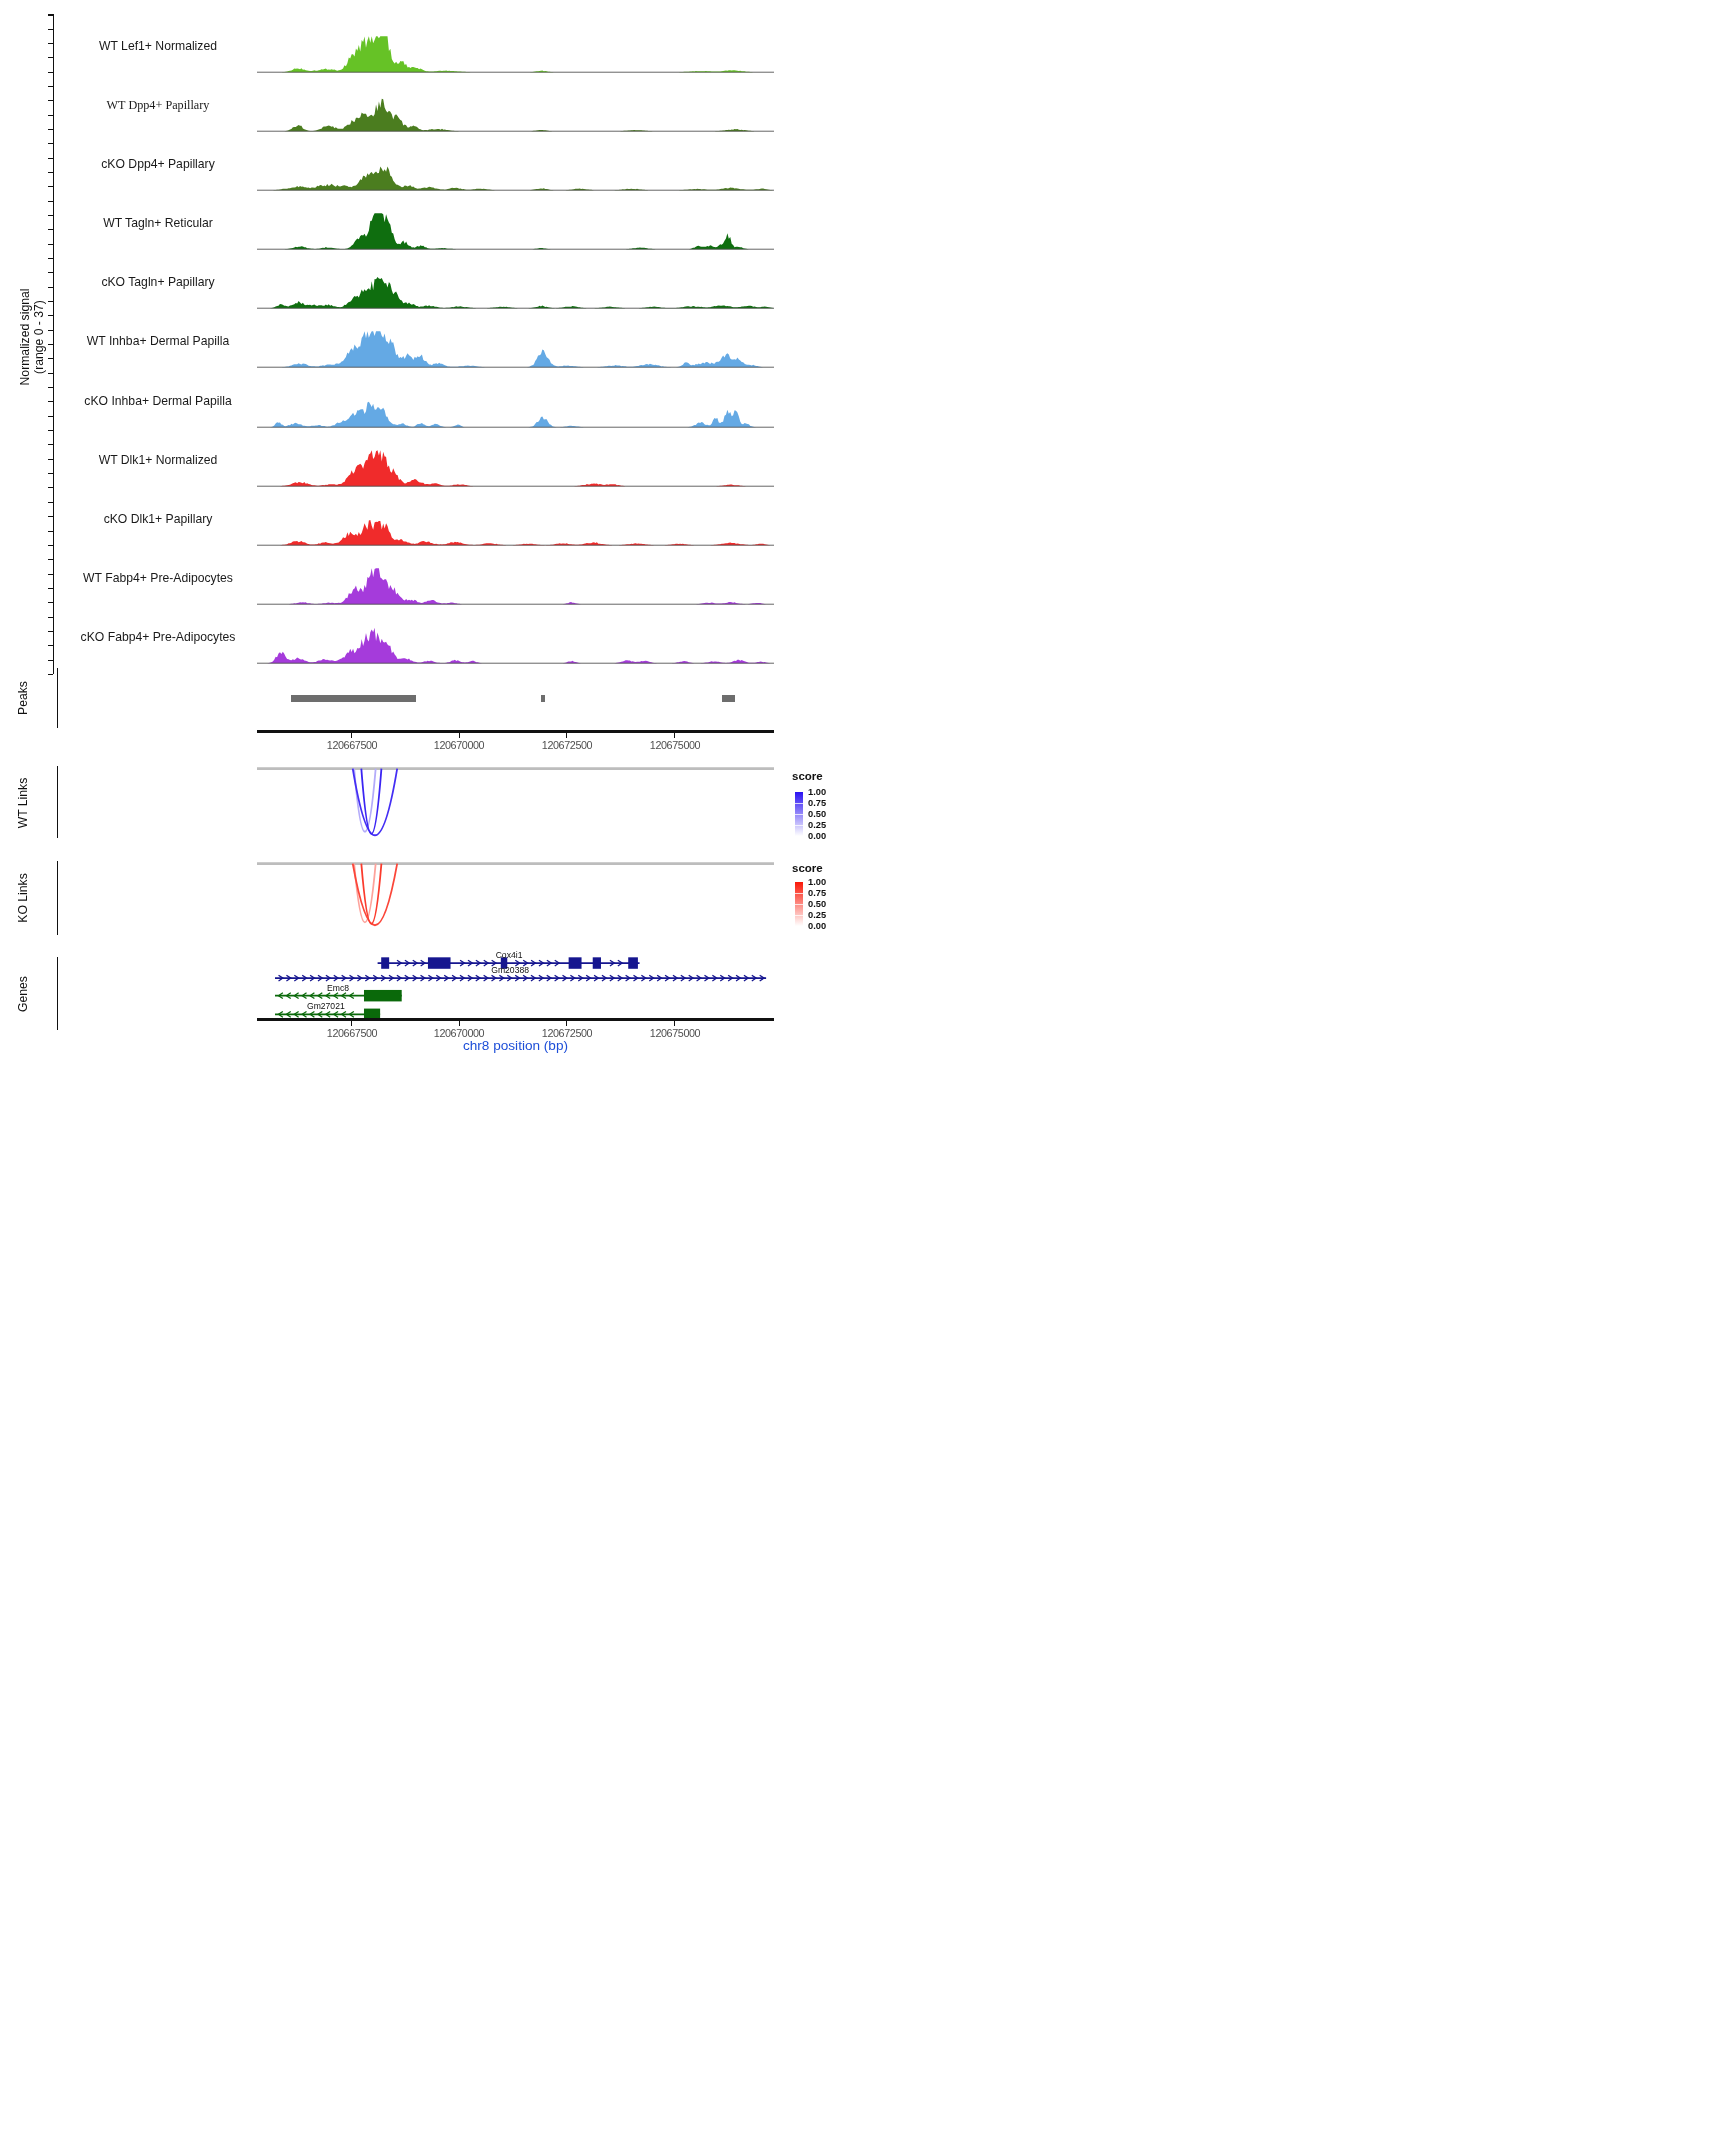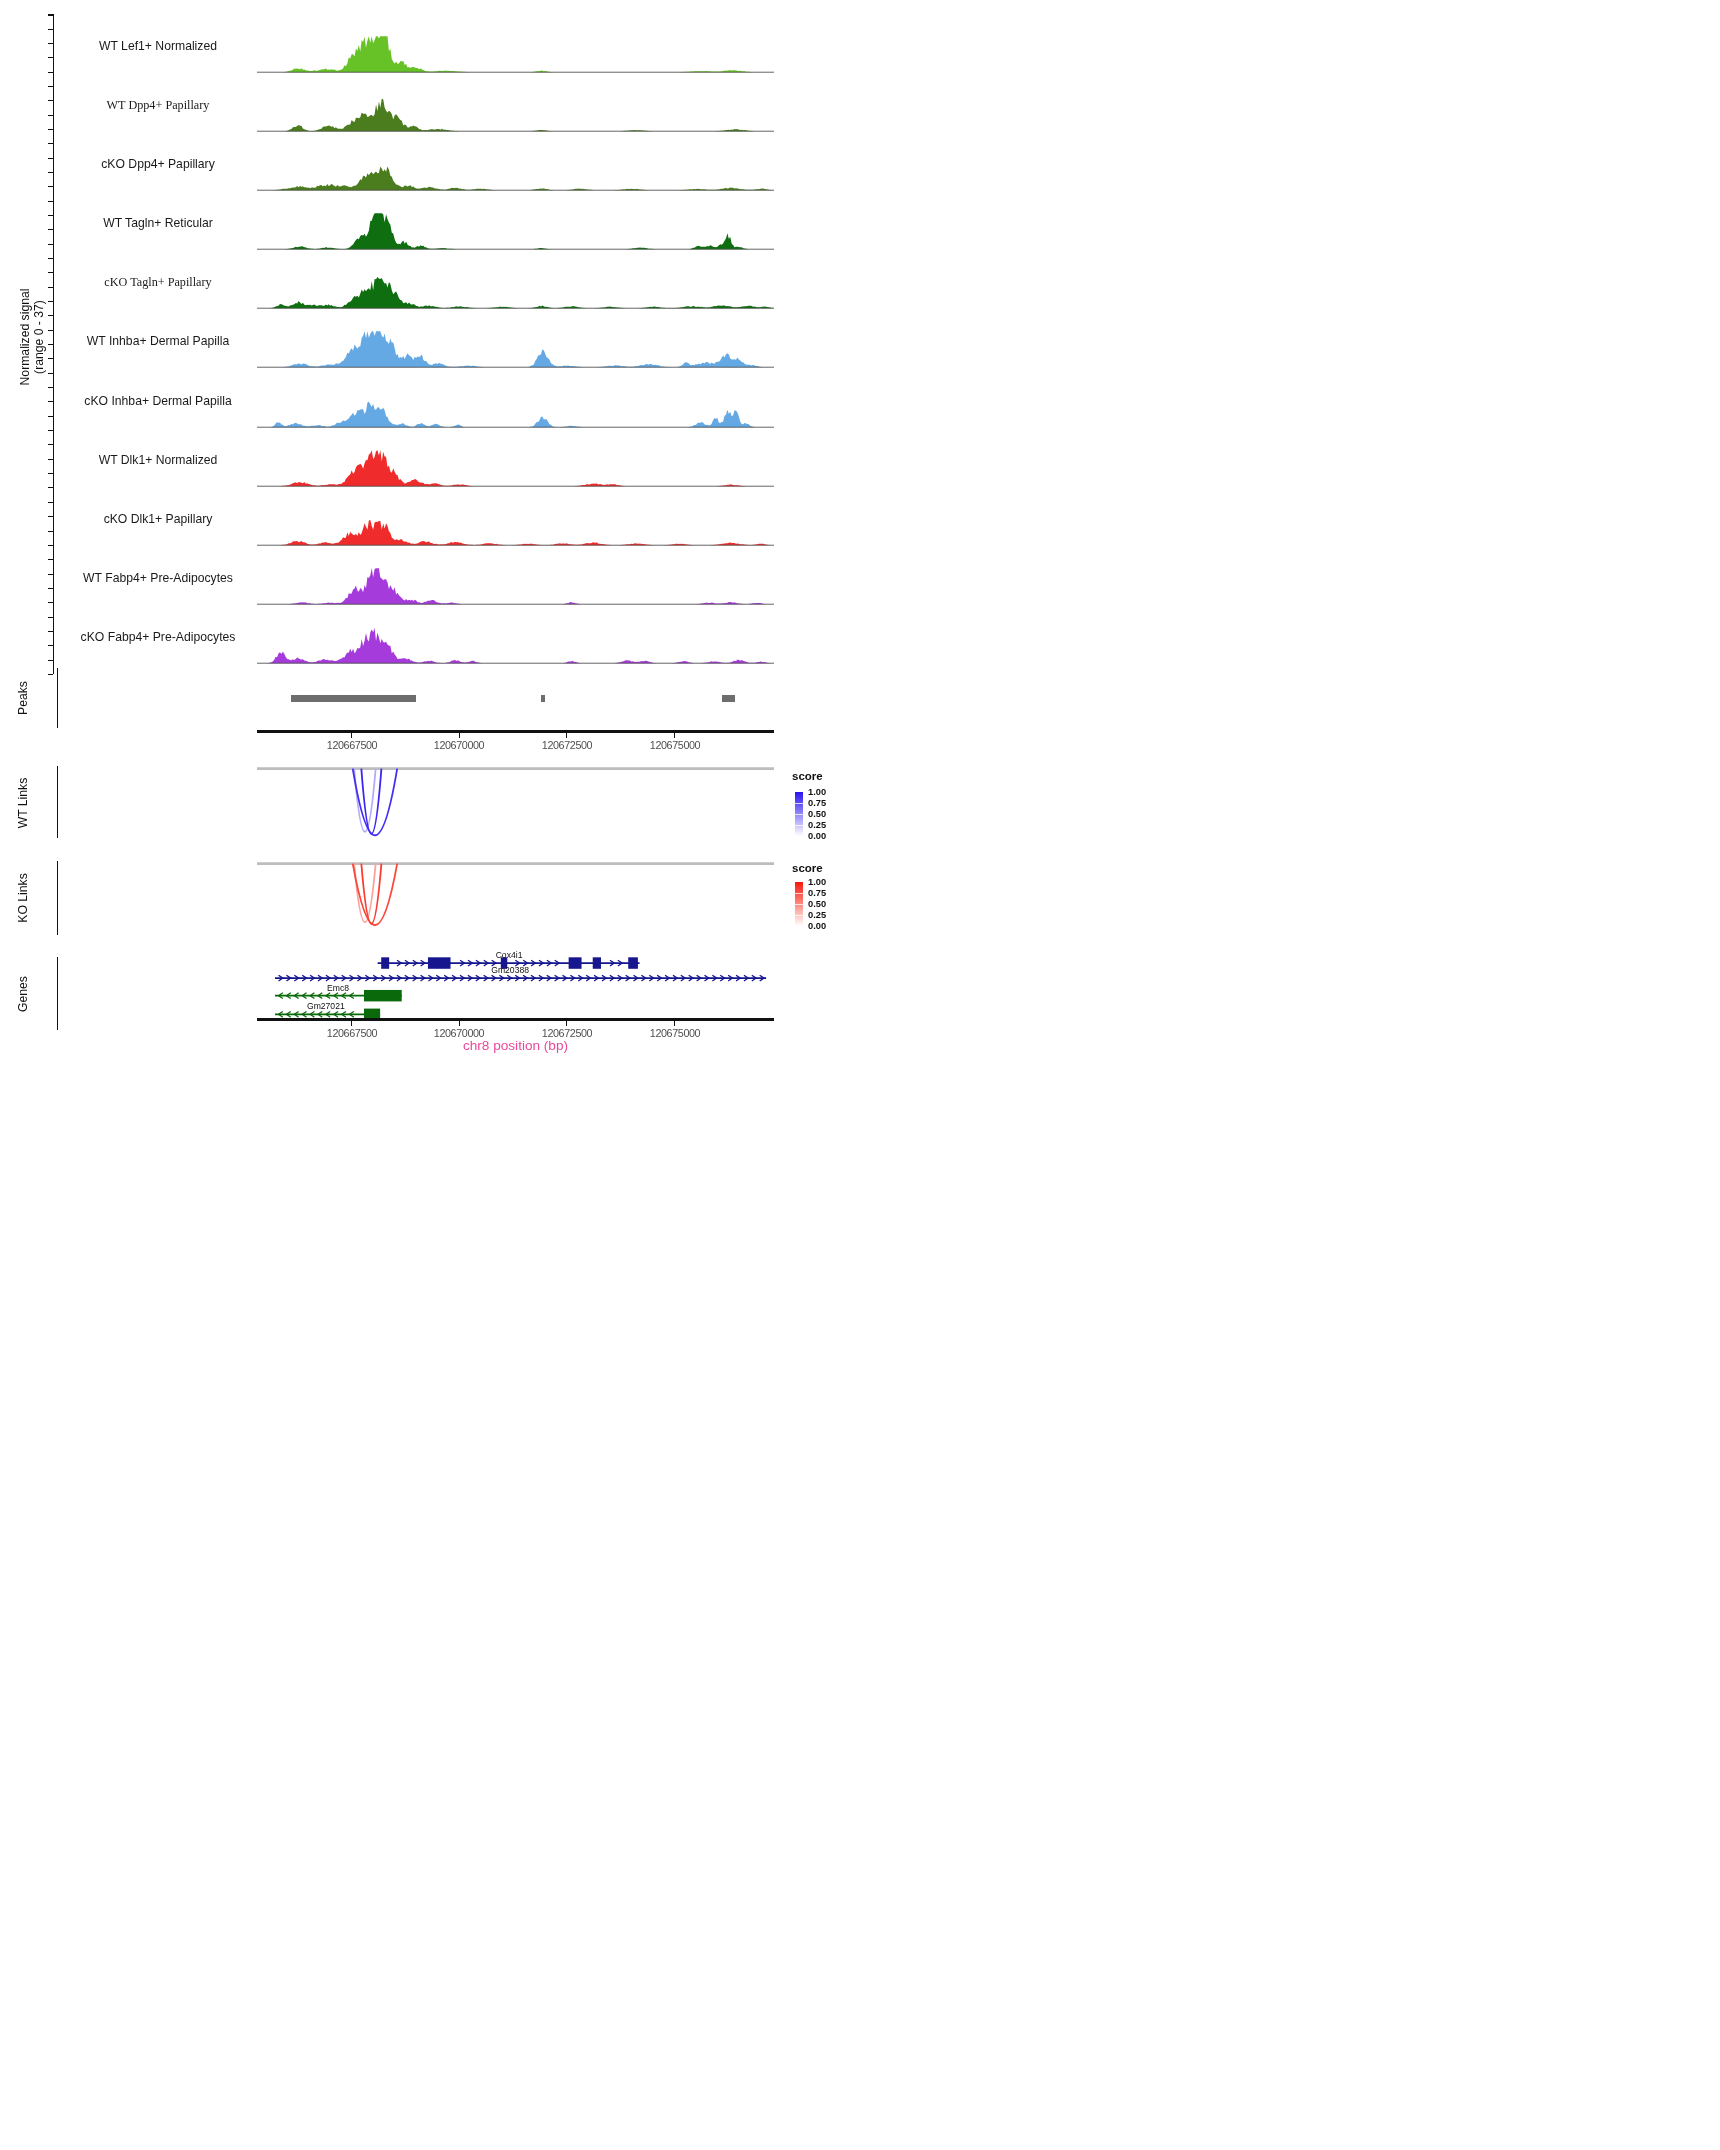--- a/index.html
+++ b/index.html
@@ -21,21 +21,21 @@
   .axis-ticklabel{position:absolute;top:9.3px;transform:translateX(-50%);font-size:10.8px;
                   color:#4f4f4f;letter-spacing:-0.4px;white-space:nowrap;}
   .links-svg{position:absolute;left:257px;}
   .legend{position:absolute;left:792px;width:68px;font-weight:bold;}
   .legend-title{font-size:11.5px;color:#111;height:14.3px;line-height:14.3px;}
   .legend-bar{position:absolute;left:2.9px;width:8px;height:44px;}
   .legend-tick{position:absolute;left:16px;height:10px;line-height:10px;font-size:9.3px;color:#111;}
   .legend-notch{position:absolute;left:2.9px;width:8px;height:0.7px;background:rgba(255,255,255,0.75);}
   #genes-svg{position:absolute;left:257px;top:950px;}
   #xlabel{position:absolute;left:257px;top:1038px;width:517px;text-align:center;
-          font-size:13.6px;color:#ec4899;}
+          font-size:13.6px;color:#1d4ed8;}
 </style>
 </head>
 <body>
 
 <div id="figure">
 
   <div class="vlabel" style="left:32px;top:337px;">
     <div>Normalized signal</div>
     <div>(range 0 - 37)</div>
   </div>
@@ -72,21 +72,21 @@
           <line x1="0" y1="53" x2="721" y2="53" stroke="#4d4d4d" stroke-width="1.2"></line>
         </svg>
       </div>
       <div class="track-row" style="top: 211px;">
         <div class="track-label">WT Tagln+ Reticular</div>
         <svg class="track-svg" width="517" height="42" viewBox="0 0 721 58">
           <path d="M0,53 L0,53.0 L2,53.0 L4,53.0 L6,53.0 L8,53.0 L10,53.0 L12,53.0 L14,53.0 L16,53.0 L18,53.0 L20,53.0 L22,53.0 L24,53.0 L26,53.0 L28,53.0 L30,53.0 L32,53.0 L34,53.0 L36,53.0 L38,53.0 L40,52.8 L42,52.7 L44,52.4 L46,52.1 L48,51.8 L50,51.4 L52,50.6 L54,49.7 L56,50.4 L58,49.5 L60,49.6 L62,48.8 L64,49.2 L66,50.4 L68,50.4 L70,51.6 L72,51.7 L74,52.1 L76,52.4 L78,52.5 L80,52.6 L82,52.6 L84,52.4 L86,52.2 L88,51.9 L90,51.3 L92,51.1 L94,51.3 L96,50.0 L98,50.9 L100,51.0 L102,51.0 L104,51.0 L106,51.2 L108,51.6 L110,51.9 L112,52.2 L114,52.5 L116,52.6 L118,52.7 L120,52.8 L122,52.7 L124,52.4 L126,51.9 L128,51.0 L130,49.9 L132,47.7 L134,46.4 L136,42.9 L138,40.0 L140,37.9 L142,39.2 L144,34.6 L146,33.3 L148,34.0 L150,31.5 L152,35.7 L154,32.1 L156,27.4 L158,13.5 L160,13.3 L162,6.7 L164,3.0 L166,3.0 L168,3.0 L170,3.0 L172,3.0 L174,3.0 L176,4.2 L178,15.4 L180,4.1 L182,11.0 L184,15.8 L186,18.9 L188,30.0 L190,31.1 L192,39.1 L194,44.0 L196,45.9 L198,45.5 L200,46.2 L202,43.1 L204,40.8 L206,45.4 L208,42.3 L210,46.9 L212,48.2 L214,48.4 L216,50.5 L218,50.2 L220,50.8 L222,49.5 L224,48.4 L226,49.6 L228,47.5 L230,48.5 L232,48.2 L234,50.3 L236,50.4 L238,51.6 L240,52.0 L242,52.2 L244,52.3 L246,52.3 L248,52.2 L250,52.0 L252,52.1 L254,51.8 L256,51.8 L258,51.2 L260,51.7 L262,51.4 L264,52.0 L266,52.2 L268,52.2 L270,52.3 L272,52.5 L274,52.7 L276,52.8 L278,53.0 L280,53.0 L282,53.0 L284,53.0 L286,53.0 L288,53.0 L290,53.0 L292,53.0 L294,53.0 L296,53.0 L298,53.0 L300,53.0 L302,53.0 L304,53.0 L306,53.0 L308,53.0 L310,53.0 L312,53.0 L314,53.0 L316,53.0 L318,53.0 L320,53.0 L322,53.0 L324,53.0 L326,53.0 L328,53.0 L330,53.0 L332,53.0 L334,53.0 L336,53.0 L338,53.0 L340,53.0 L342,53.0 L344,53.0 L346,53.0 L348,53.0 L350,53.0 L352,53.0 L354,53.0 L356,53.0 L358,53.0 L360,53.0 L362,53.0 L364,53.0 L366,53.0 L368,53.0 L370,53.0 L372,53.0 L374,53.0 L376,53.0 L378,53.0 L380,53.0 L382,53.0 L384,53.0 L386,52.7 L388,52.5 L390,52.2 L392,52.0 L394,51.4 L396,51.3 L398,51.4 L400,52.0 L402,52.0 L404,52.3 L406,52.6 L408,52.8 L410,53.0 L412,53.0 L414,53.0 L416,53.0 L418,53.0 L420,53.0 L422,53.0 L424,53.0 L426,53.0 L428,53.0 L430,53.0 L432,53.0 L434,53.0 L436,53.0 L438,53.0 L440,53.0 L442,53.0 L444,53.0 L446,53.0 L448,53.0 L450,53.0 L452,53.0 L454,53.0 L456,53.0 L458,53.0 L460,53.0 L462,53.0 L464,53.0 L466,53.0 L468,53.0 L470,53.0 L472,53.0 L474,53.0 L476,53.0 L478,53.0 L480,53.0 L482,53.0 L484,53.0 L486,53.0 L488,53.0 L490,53.0 L492,53.0 L494,53.0 L496,53.0 L498,53.0 L500,53.0 L502,53.0 L504,53.0 L506,53.0 L508,53.0 L510,53.0 L512,53.0 L514,53.0 L516,52.7 L518,52.6 L520,52.4 L522,52.2 L524,51.8 L526,51.7 L528,51.5 L530,51.1 L532,50.8 L534,50.7 L536,50.9 L538,50.8 L540,51.0 L542,51.3 L544,51.5 L546,52.2 L548,52.2 L550,52.4 L552,52.6 L554,52.7 L556,53.0 L558,53.0 L560,53.0 L562,53.0 L564,53.0 L566,53.0 L568,53.0 L570,53.0 L572,53.0 L574,53.0 L576,53.0 L578,53.0 L580,53.0 L582,53.0 L584,53.0 L586,53.0 L588,53.0 L590,53.0 L592,53.0 L594,53.0 L596,53.0 L598,53.0 L600,53.0 L602,53.0 L604,52.6 L606,52.1 L608,51.1 L610,50.8 L612,49.6 L614,48.5 L616,48.3 L618,49.3 L620,49.7 L622,49.7 L624,49.4 L626,49.5 L628,48.5 L630,49.1 L632,47.4 L634,48.3 L636,49.6 L638,50.0 L640,50.1 L642,49.7 L644,48.0 L646,46.1 L648,46.9 L650,45.0 L652,41.2 L654,38.2 L656,30.7 L658,38.3 L660,35.8 L662,45.3 L664,47.1 L666,50.1 L668,49.7 L670,49.5 L672,50.0 L674,50.3 L676,50.4 L678,51.7 L680,52.1 L682,52.5 L684,52.8 L686,53.0 L688,53.0 L690,53.0 L692,53.0 L694,53.0 L696,53.0 L698,53.0 L700,53.0 L702,53.0 L704,53.0 L706,53.0 L708,53.0 L710,53.0 L712,53.0 L714,53.0 L716,53.0 L718,53.0 L720,53.0 L721,53 Z" fill="#0f6e0f" stroke="none"></path>
           <line x1="0" y1="53" x2="721" y2="53" stroke="#4d4d4d" stroke-width="1.2"></line>
         </svg>
       </div>
-      <div class="track-row" style="top: 270px; font-family: Liberation Serif, serif;">
+      <div class="track-row" style="top: 270px;">
         <div class="track-label">cKO Tagln+ Papillary</div>
         <svg class="track-svg" width="517" height="42" viewBox="0 0 721 58">
           <path d="M0,53 L0,53.0 L2,53.0 L4,53.0 L6,53.0 L8,53.0 L10,53.0 L12,53.0 L14,53.0 L16,53.0 L18,53.0 L20,52.8 L22,52.4 L24,51.7 L26,50.6 L28,49.9 L30,49.5 L32,47.3 L34,47.6 L36,48.3 L38,49.4 L40,49.7 L42,50.4 L44,50.7 L46,49.2 L48,48.9 L50,48.2 L52,47.5 L54,45.7 L56,46.3 L58,42.8 L60,44.9 L62,47.2 L64,45.3 L66,48.1 L68,48.9 L70,48.3 L72,48.5 L74,48.1 L76,49.1 L78,48.4 L80,47.8 L82,49.3 L84,49.8 L86,48.8 L88,49.0 L90,48.7 L92,49.4 L94,49.4 L96,48.0 L98,49.2 L100,47.6 L102,49.4 L104,48.4 L106,50.3 L108,50.2 L110,50.5 L112,51.2 L114,51.4 L116,51.6 L118,51.3 L120,50.5 L122,48.3 L124,48.6 L126,46.2 L128,44.3 L130,44.1 L132,42.0 L134,38.5 L136,36.0 L138,37.1 L140,35.5 L142,38.1 L144,33.0 L146,27.0 L148,30.5 L150,26.6 L152,29.2 L154,26.5 L156,25.3 L158,27.9 L160,15.4 L162,28.0 L164,12.3 L166,12.6 L168,9.4 L170,11.4 L172,12.3 L174,10.9 L176,15.5 L178,18.7 L180,17.8 L182,24.0 L184,16.6 L186,19.3 L188,27.9 L190,33.5 L192,31.0 L194,29.7 L196,34.0 L198,39.1 L200,41.7 L202,42.4 L204,46.2 L206,45.5 L208,44.8 L210,47.2 L212,45.2 L214,47.3 L216,48.2 L218,47.3 L220,48.3 L222,50.0 L224,50.0 L226,51.2 L228,50.7 L230,50.5 L232,50.7 L234,49.6 L236,49.2 L238,50.2 L240,48.8 L242,50.2 L244,50.1 L246,49.9 L248,50.8 L250,51.0 L252,51.4 L254,52.0 L256,52.3 L258,52.5 L260,52.6 L262,52.6 L264,52.5 L266,52.4 L268,52.2 L270,52.0 L272,51.4 L274,51.5 L276,50.9 L278,50.4 L280,50.9 L282,50.7 L284,50.4 L286,50.8 L288,51.3 L290,51.5 L292,51.3 L294,51.5 L296,52.1 L298,52.3 L300,52.5 L302,52.7 L304,52.8 L306,53.0 L308,53.0 L310,53.0 L312,53.0 L314,53.0 L316,53.0 L318,53.0 L320,53.0 L322,52.8 L324,52.7 L326,52.5 L328,52.4 L330,52.1 L332,52.0 L334,51.6 L336,51.5 L338,50.9 L340,51.0 L342,51.3 L344,51.1 L346,51.3 L348,51.0 L350,51.5 L352,51.7 L354,52.0 L356,52.3 L358,52.5 L360,52.6 L362,52.7 L364,53.0 L366,53.0 L368,53.0 L370,53.0 L372,53.0 L374,53.0 L376,53.0 L378,53.0 L380,52.8 L382,52.6 L384,52.3 L386,52.0 L388,51.7 L390,51.3 L392,50.8 L394,49.7 L396,50.6 L398,49.3 L400,50.3 L402,51.2 L404,50.9 L406,51.5 L408,52.1 L410,52.5 L412,52.7 L414,52.8 L416,53.0 L418,52.8 L420,52.7 L422,52.5 L424,52.3 L426,52.1 L428,51.8 L430,51.1 L432,50.8 L434,50.8 L436,50.9 L438,51.0 L440,50.0 L442,50.2 L444,50.6 L446,51.1 L448,51.7 L450,51.7 L452,52.2 L454,52.4 L456,52.6 L458,52.8 L460,53.0 L462,53.0 L464,53.0 L466,53.0 L468,53.0 L470,53.0 L472,52.8 L474,52.7 L476,52.6 L478,52.4 L480,52.2 L482,52.0 L484,51.9 L486,51.5 L488,50.9 L490,51.0 L492,50.6 L494,50.9 L496,51.3 L498,51.5 L500,51.5 L502,52.0 L504,52.0 L506,52.2 L508,52.4 L510,52.6 L512,52.7 L514,53.0 L516,53.0 L518,53.0 L520,53.0 L522,53.0 L524,53.0 L526,53.0 L528,53.0 L530,53.0 L532,53.0 L534,52.7 L536,52.6 L538,52.4 L540,52.2 L542,52.0 L544,51.6 L546,51.6 L548,50.9 L550,51.3 L552,50.8 L554,50.7 L556,50.8 L558,51.4 L560,51.4 L562,51.7 L564,52.2 L566,52.2 L568,52.4 L570,52.6 L572,52.7 L574,52.8 L576,52.8 L578,52.8 L580,52.8 L582,52.7 L584,52.6 L586,52.4 L588,52.3 L590,52.1 L592,51.7 L594,51.7 L596,50.9 L598,50.6 L600,50.4 L602,50.3 L604,51.0 L606,50.9 L608,50.0 L610,50.2 L612,51.2 L614,50.9 L616,50.9 L618,51.2 L620,51.1 L622,51.6 L624,51.6 L626,51.9 L628,51.9 L630,51.6 L632,51.6 L634,51.1 L636,50.5 L638,50.0 L640,50.3 L642,49.5 L644,49.1 L646,49.6 L648,49.7 L650,49.1 L652,49.3 L654,50.2 L656,50.0 L658,50.1 L660,50.4 L662,50.8 L664,51.6 L666,51.7 L668,51.7 L670,51.6 L672,51.3 L674,51.4 L676,50.7 L678,50.5 L680,50.2 L682,50.3 L684,49.9 L686,49.4 L688,49.6 L690,49.9 L692,51.0 L694,50.7 L696,51.3 L698,51.7 L700,51.5 L702,51.5 L704,51.1 L706,51.0 L708,50.6 L710,50.8 L712,51.2 L714,51.8 L716,51.9 L718,52.3 L720,52.6 L721,53 Z" fill="#0f6e0f" stroke="none"></path>
           <line x1="0" y1="53" x2="721" y2="53" stroke="#4d4d4d" stroke-width="1.2"></line>
         </svg>
       </div>
       <div class="track-row" style="top: 329px;">
         <div class="track-label">WT Inhba+ Dermal Papilla</div>
         <svg class="track-svg" width="517" height="42" viewBox="0 0 721 58">
           <path d="M0,53 L0,53.0 L2,53.0 L4,53.0 L6,53.0 L8,53.0 L10,53.0 L12,53.0 L14,53.0 L16,53.0 L18,53.0 L20,53.0 L22,53.0 L24,53.0 L26,53.0 L28,53.0 L30,53.0 L32,53.0 L34,53.0 L36,52.8 L38,52.6 L40,52.4 L42,52.1 L44,51.9 L46,51.0 L48,50.7 L50,49.6 L52,49.0 L54,49.0 L56,48.8 L58,47.5 L60,48.5 L62,49.2 L64,47.8 L66,48.3 L68,48.5 L70,49.7 L72,51.1 L74,51.2 L76,51.7 L78,51.6 L80,51.8 L82,52.0 L84,52.0 L86,52.0 L88,51.1 L90,51.1 L92,50.4 L94,50.8 L96,49.9 L98,49.3 L100,49.1 L102,49.1 L104,49.6 L106,49.4 L108,49.4 L110,48.0 L112,47.7 L114,48.3 L116,47.3 L118,45.2 L120,44.5 L122,41.4 L124,38.7 L126,32.5 L128,34.4 L130,29.0 L132,26.7 L134,30.2 L136,21.5 L138,24.5 L140,27.3 L142,24.1 L144,24.0 L146,12.4 L148,9.1 L150,3.0 L152,12.7 L154,3.0 L156,11.8 L158,6.8 L160,3.0 L162,3.0 L164,9.4 L166,3.0 L168,3.0 L170,3.0 L172,3.0 L174,9.2 L176,12.0 L178,6.1 L180,16.8 L182,17.5 L184,20.8 L186,13.0 L188,18.9 L190,18.3 L192,26.5 L194,36.4 L196,34.5 L198,40.4 L200,38.6 L202,40.3 L204,37.4 L206,41.5 L208,37.1 L210,33.5 L212,36.3 L214,37.6 L216,39.5 L218,42.9 L220,38.4 L222,40.2 L224,37.8 L226,39.2 L228,37.2 L230,35.4 L232,42.8 L234,44.2 L236,44.2 L238,47.1 L240,49.3 L242,49.1 L244,50.1 L246,48.1 L248,48.1 L250,47.5 L252,48.4 L254,46.7 L256,48.3 L258,48.3 L260,49.2 L262,50.3 L264,50.8 L266,51.9 L268,52.0 L270,52.3 L272,52.4 L274,52.5 L276,52.4 L278,52.3 L280,52.2 L282,51.7 L284,51.5 L286,51.8 L288,51.6 L290,51.0 L292,51.1 L294,50.5 L296,50.9 L298,51.3 L300,50.9 L302,51.1 L304,51.4 L306,51.8 L308,52.1 L310,52.3 L312,52.5 L314,52.6 L316,52.7 L318,53.0 L320,53.0 L322,53.0 L324,53.0 L326,53.0 L328,53.0 L330,53.0 L332,53.0 L334,53.0 L336,53.0 L338,53.0 L340,53.0 L342,53.0 L344,53.0 L346,53.0 L348,53.0 L350,53.0 L352,53.0 L354,53.0 L356,53.0 L358,53.0 L360,53.0 L362,53.0 L364,53.0 L366,53.0 L368,53.0 L370,53.0 L372,53.0 L374,53.0 L376,53.0 L378,52.6 L380,52.2 L382,51.1 L384,50.1 L386,49.2 L388,44.2 L390,41.7 L392,36.7 L394,36.3 L396,35.0 L398,28.4 L400,29.5 L402,34.5 L404,39.0 L406,40.6 L408,42.5 L410,47.6 L412,48.4 L414,50.4 L416,51.0 L418,51.8 L420,52.0 L422,51.6 L424,51.7 L426,51.5 L428,50.7 L430,51.1 L432,50.9 L434,50.6 L436,51.3 L438,51.2 L440,51.3 L442,51.6 L444,51.8 L446,52.1 L448,52.3 L450,52.5 L452,52.6 L454,52.7 L456,53.0 L458,53.0 L460,53.0 L462,53.0 L464,53.0 L466,53.0 L468,53.0 L470,53.0 L472,53.0 L474,53.0 L476,52.7 L478,52.6 L480,52.4 L482,52.2 L484,52.0 L486,51.6 L488,51.5 L490,50.8 L492,51.1 L494,51.2 L496,51.0 L498,50.9 L500,50.0 L502,50.6 L504,50.7 L506,50.6 L508,51.6 L510,51.3 L512,51.8 L514,51.7 L516,52.2 L518,52.3 L520,52.3 L522,52.3 L524,52.2 L526,52.1 L528,51.6 L530,51.3 L532,51.3 L534,50.2 L536,49.9 L538,50.1 L540,50.0 L542,49.0 L544,48.5 L546,49.6 L548,48.1 L550,48.9 L552,49.5 L554,49.8 L556,49.5 L558,50.4 L560,50.3 L562,51.0 L564,51.9 L566,51.8 L568,52.2 L570,52.4 L572,52.6 L574,52.7 L576,52.8 L578,53.0 L580,53.0 L582,53.0 L584,53.0 L586,52.7 L588,52.3 L590,51.8 L592,50.5 L594,49.4 L596,46.7 L598,46.1 L600,46.6 L602,47.4 L604,49.7 L606,50.1 L608,49.5 L610,50.1 L612,48.6 L614,49.1 L616,47.7 L618,48.9 L620,47.9 L622,46.5 L624,48.0 L626,45.9 L628,45.9 L630,47.2 L632,48.5 L634,46.4 L636,47.9 L638,48.2 L640,45.8 L642,45.4 L644,45.3 L646,43.6 L648,39.7 L650,36.6 L652,39.6 L654,35.3 L656,33.7 L658,35.2 L660,40.7 L662,42.2 L664,42.4 L666,41.9 L668,42.6 L670,39.3 L672,42.1 L674,43.7 L676,45.7 L678,46.1 L680,48.3 L682,49.2 L684,49.4 L686,49.4 L688,49.8 L690,50.5 L692,49.6 L694,50.6 L696,51.2 L698,51.3 L700,52.0 L702,52.4 L704,52.7 L706,53.0 L708,53.0 L710,53.0 L712,53.0 L714,53.0 L716,53.0 L718,53.0 L720,53.0 L721,53 Z" fill="#64a9e4" stroke="none"></path>

